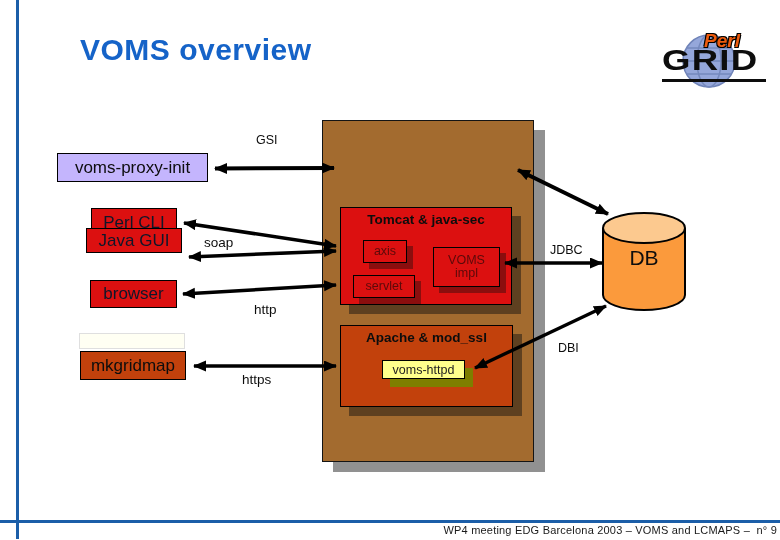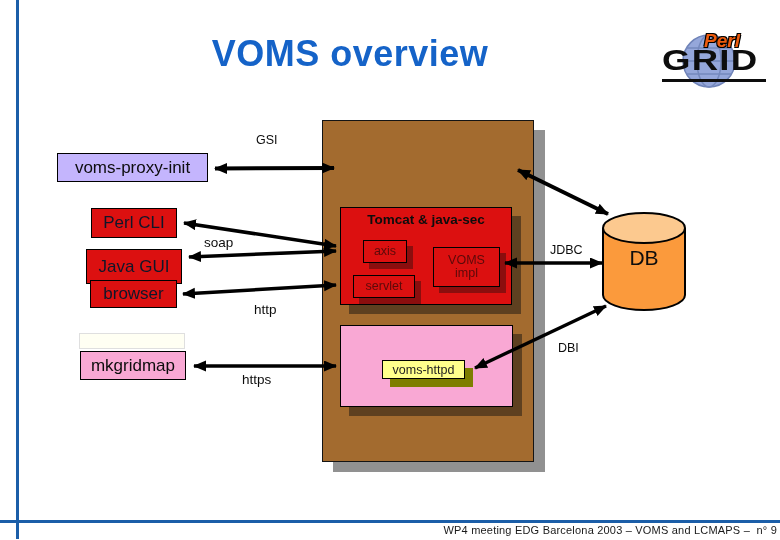--- a/index.html
+++ b/index.html
@@ -6,37 +6,37 @@
   .slide{
     position:relative;width:780px;height:540px;background:#ffffff;
     font-family:"Liberation Sans","DejaVu Sans",sans-serif;overflow:hidden;
   }
   .abs{position:absolute;}
   
   .vline{left:16px;top:0;width:3px;height:539px;background:#1b5ea8;}
   .hline{left:0;top:520px;width:780px;height:3px;background:#1b5ea8;}
   .footer{top:524px;right:3px;font-size:11px;color:#1a1a1a;letter-spacing:.2px;}
   
-  .title{left:80px;top:33px;width:540px;text-align:center;
-         font-size:36px;font-weight:bold;color:#1563c8;letter-spacing:.5px;}
+  .title{left:80px;top:33px;width:540px;text-align:left;
+         font-size:30px;font-weight:bold;color:#1563c8;letter-spacing:.5px;}
   
   .logo{left:652px;top:30px;width:120px;height:62px;}
   .logo .globe{position:absolute;left:30px;top:4px;}
   .logo .data{position:absolute;left:28px;top:0px;width:84px;text-align:center;
       font-size:19px;font-weight:bold;font-style:italic;color:#ed5b0e;
       text-shadow:-1px -1px 0 #000,1px -1px 0 #000,-1px 1px 0 #000,1px 1px 0 #000;}
   .logo .grid{position:absolute;left:10px;top:13px;font-size:30px;font-weight:bold;
       color:#0d0d0d;transform:scaleX(1.22);transform-origin:left;letter-spacing:1px;}
   .logo .underline{position:absolute;left:10px;top:49px;width:104px;height:3px;background:#0d0d0d;}
   
   .box{position:absolute;box-sizing:border-box;border:1px solid #000;
        display:flex;align-items:center;justify-content:center;text-align:center;}
   .blue{background:#c4b5fd;}
   .red{background:#dc1010;}
-  .yellow{background:#f9a8d4;}
+  .yellow{background:#c2410c;}
   .client{font-size:17px;color:#0d0d0d;}
   .client.redtxt{color:#0f172a;}
   .ghost{position:absolute;border:1px solid #cfcfcf;background:#ffffee;opacity:.65;}
   
   .server{left:322px;top:120px;width:210px;height:340px;background:#a36b2f;
           border:1px solid #141414;box-shadow:11px 10px 0 #919191;}
   .vomsd{left:340px;top:145px;width:173px;height:46px;box-shadow:8px 8px 0 #3f2a10;
          font-size:14px;font-weight:bold;color:#000;}
   .tomcat{left:340px;top:207px;width:172px;height:98px;box-shadow:9px 9px 0 #5e4020;}
   .tomcat-label{left:347px;top:212px;width:158px;text-align:center;
@@ -74,34 +74,35 @@
       <line x1="4" y1="14" x2="50" y2="14" stroke="#7589bd" stroke-width="1.5"></line>
       <line x1="4" y1="40" x2="50" y2="40" stroke="#7589bd" stroke-width="1.5"></line>
     </svg>
     <span class="grid">GRID</span>
     <div class="underline"></div>
     <span class="data">Perl</span>
   </div>
 
   <div class="box blue client" style="left:57px;top:153px;width:151px;height:29px;">voms-proxy-init</div>
   <div class="box red client redtxt" style="left:91px;top:208px;width:86px;height:30px;">Perl CLI</div>
-  <div class="box red client redtxt" style="left:86px;top:249px;width:96px;height:35px;">Java GUI</div>
+  <div class="box red client redtxt" style="left:86px;top:228px;width:96px;height:25px;">Java GUI</div>
   <div class="box red client redtxt" style="left:90px;top:280px;width:87px;height:28px;">browser</div>
   <div class="ghost" style="left:79px;top:333px;width:104px;height:14px;"></div>
   <div class="box yellow client" style="left:80px;top:351px;width:106px;height:29px;">mkgridmap</div>
 
   <div class="abs server"></div>
 
   <div class="box red tomcat"></div>
   <div class="abs tomcat-label">Tomcat &amp; java-sec</div>
   <div class="box red innerred" style="left:363px;top:240px;width:44px;height:23px;">axis</div>
   <div class="box red innerred" style="left:433px;top:247px;width:67px;height:40px;padding:0 8px;">VOMS impl</div>
   <div class="box red innerred" style="left:353px;top:275px;width:62px;height:23px;">servlet</div>
 
   <div class="box yellow apache"></div>
+  <div class="abs apache-label">Apache &amp; mod_ssl</div>
   <div class="box httpd">voms-httpd</div>
 
 
   <svg class="abs overlay" width="780" height="540" viewBox="0 0 780 540">
     <defs>
       <marker id="ah" orient="auto-start-reverse" markerUnits="userSpaceOnUse" markerWidth="14" markerHeight="12" refX="12" refY="5.5">
         <path d="M0,0 L13,5.5 L0,11 z" fill="#000"></path>
       </marker>
     </defs>
 

